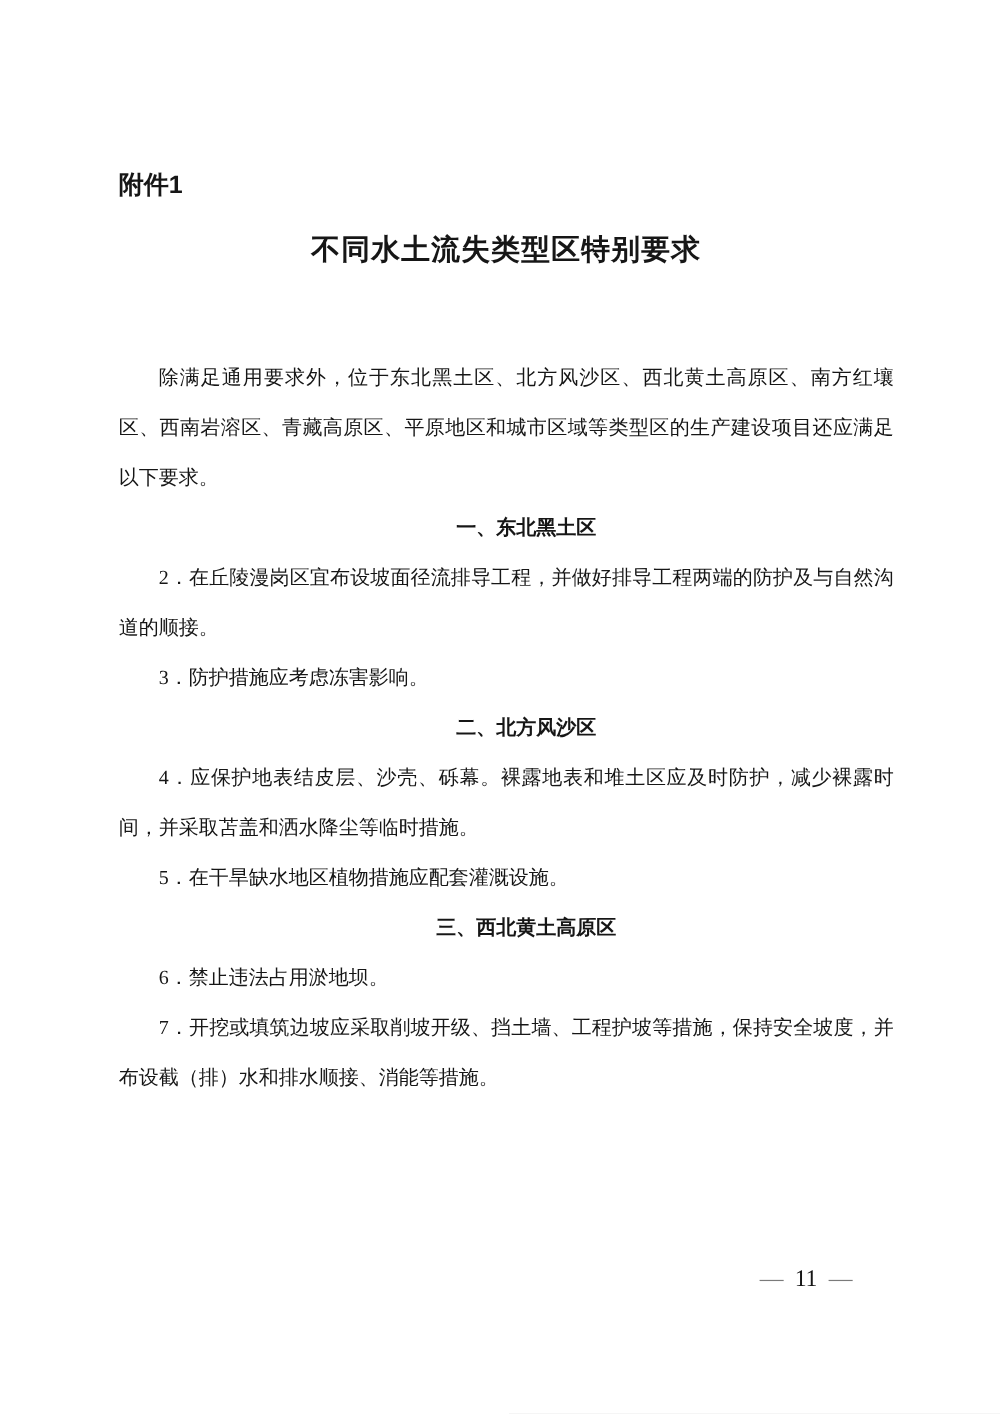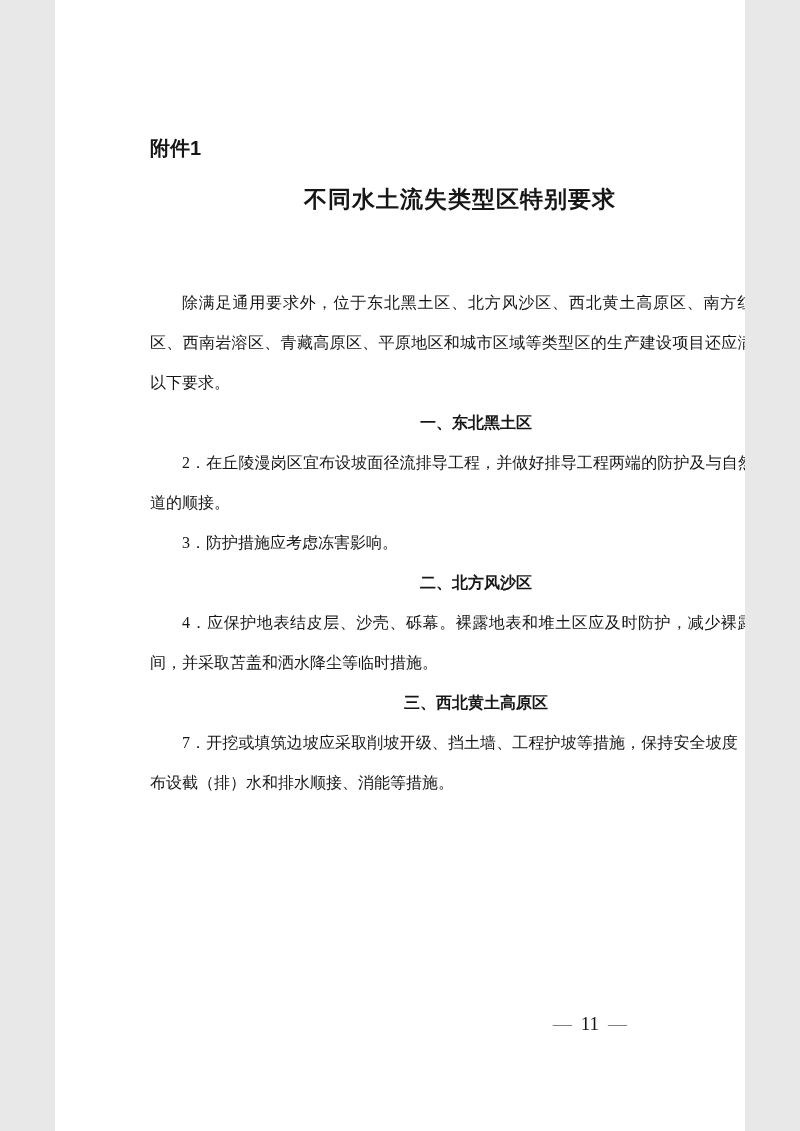--- a/index.html
+++ b/index.html
@@ -1,18 +1,18 @@
 <!DOCTYPE html>
 <html><head>
 <meta charset="utf-8">
 <style>
   html,body{margin:0;padding:0;background:#e8e8e8;}
   .page{
     position:relative;
-    width:690px;height:1131px;
+    width:800px;height:1131px;
     margin:0 auto;
     background:#ffffff;
     color:#161616;
     font-family:"Liberation Serif","DejaVu Serif",serif;
     overflow:hidden;
   }
   .content{
     position:absolute;
     left:95px;top:0;
     width:620px;
@@ -84,23 +84,25 @@
 
 
       <p class="para">2．在丘陵漫岗区宜布设坡面径流排导工程，并做好排导工程两端的防护及与自然沟道的顺接。</p>
 
       <p class="para">3．防护措施应考虑冻害影响。</p>
 
       <p class="heading">二、北方风沙区</p>
 
       <p class="para">4．应保护地表结皮层、沙壳、砾幕。裸露地表和堆土区应及时防护，减少裸露时间，并采取苫盖和洒水降尘等临时措施。</p>
 
+      <p class="para">5．在干旱缺水地区植物措施应配套灌溉设施。</p>
 
       <p class="heading">三、西北黄土高原区</p>
 
+      <p class="para">6．禁止违法占用淤地坝。</p>
 
       <p class="para">7．开挖或填筑边坡应采取削坡开级、挡土墙、工程护坡等措施，保持安全坡度，并布设截（排）水和排水顺接、消能等措施。</p>
 
     </div>
   </div>
 
   <div class="footer">
     <span class="dash">—</span>
     <span class="num">11</span>
     <span class="dash">—</span>

